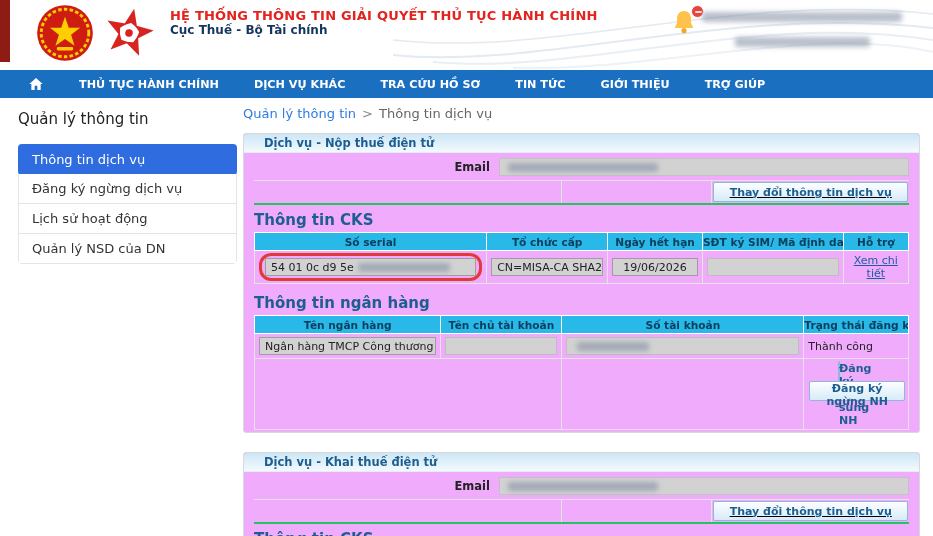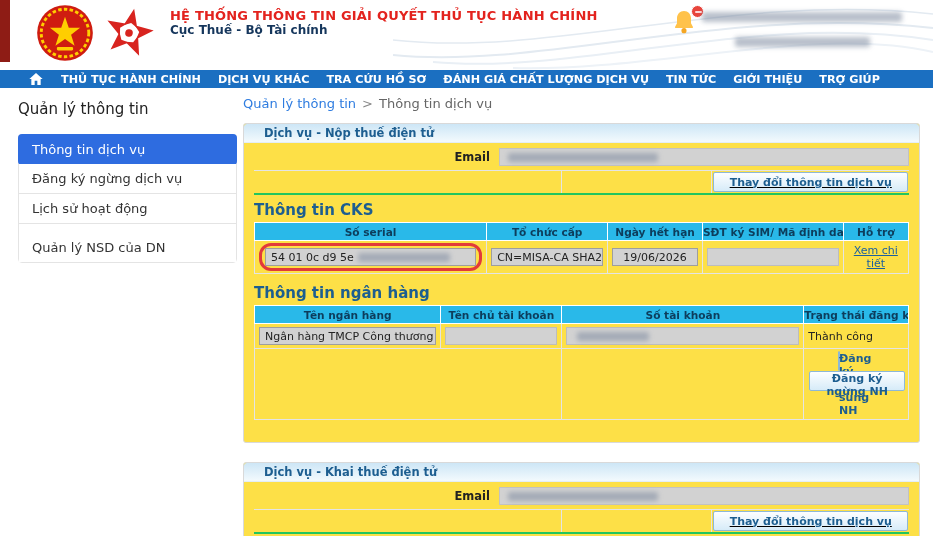--- a/index.html
+++ b/index.html
@@ -19,43 +19,43 @@
   .bell-badge { position:absolute; right:-4px; top:-3px; width:13px; height:13px; border-radius:50%;
                 background:#e8453c; border:1px solid #fff; }
   .bell-badge .dot { position:absolute; left:3px; top:5px; width:7px; height:2px; background:#ffd9d7;
                      border-radius:1px; filter:blur(.6px); }
   .company-lines { position:absolute; left:702px; top:12px; width:210px; }
   .smudge { background:#7e8ba0; opacity:.55; filter:blur(2.5px); border-radius:2px; }
   .co-l1 { width:200px; height:10px; margin-bottom:15px; }
   .co-l2 { width:135px; height:10px; margin-left:33px; }
 
   
-  .nav { display:flex; align-items:center; width:933px; height:18px; background:#1b6fc1;
-         padding-left:28px; gap:17px; }
+  .nav { display:flex; align-items:center; width:933px; height:28px; background:#1b6fc1;
+         padding-left:28px; gap:35px; }
   .nav a { color:#fff; font-size:11.2px; font-weight:bold; text-decoration:none; white-space:nowrap; }
   .home-ic { width:16px; height:16px; display:block; }
 
   
   .page { position:relative; width:933px; height:437px; }
   .sidebar { position:absolute; left:18px; top:12px; width:219px; }
   .sb-title { font-size:15px; color:#222; font-weight:500; margin-bottom:16px; }
   .sb-list { border:1px solid #e4e4e4; border-radius:4px; }
   .sb-item { font-size:13px; color:#333; padding:7px 13px; border-bottom:1px solid #e4e4e4;
              background:#fff; cursor:pointer; }
-  .sb-item:last-child { border-bottom:none;margin-top:9px; }
+  .sb-item:last-child { border-bottom:none; }
   .sb-item.active { background:#2e6ce0; color:#fff; border-radius:4px; margin:-1px; padding:8px 14px;
                     border-bottom:none; }
 
   .main { position:absolute; left:243px; top:8px; width:677px; }
   .breadcrumb { font-size:13px; color:#666; margin-bottom:12px; }
   .breadcrumb a { color:#2e7ce0; text-decoration:none; }
   .bc-sep { margin:0 6px; color:#888; }
 
-  .panel { border:1px solid #d9d9d9; border-radius:3px; background:#fde047; margin-bottom:19px;
-           padding-bottom:22px; }
+  .panel { border:1px solid #d9d9d9; border-radius:3px; background:#f0abfc; margin-bottom:19px;
+           padding-bottom:2px; }
   .panel-hd { height:19px; background:linear-gradient(180deg,#cde6f6,#f3fafd);
               border-bottom:1px solid #e3eef6; display:flex; align-items:center; padding-left:20px;
               color:#1d5e90; font-size:11.5px; font-weight:bold; border-radius:3px 3px 0 0; }
   .panel-body { padding:0 10px; }
 
   .email-row { display:flex; align-items:center; height:27px; }
   .email-lab { width:245px; text-align:right; padding-right:9px; font-size:11.5px; font-weight:bold; color:#222; }
   .email-box { flex:1; height:18px; background:#d2d2d2; border:1px solid #c2c2c2; position:relative; }
   .email-box .smudge { position:absolute; left:8px; top:4px; width:150px; height:9px; }
 
@@ -140,21 +140,20 @@
 
 <div class="nav">
   <a href="#" aria-label="home">
     <svg class="home-ic" viewBox="0 0 24 24">
         <path d="M12 3 L22 12 L19 12 L19 21 L14 21 L14 14.5 L10 14.5 L10 21 L5 21 L5 12 L2 12 Z" fill="#fff"></path>
       </svg>
   </a>
   <a href="#">THỦ TỤC HÀNH CHÍNH</a>
   <a href="#">DỊCH VỤ KHÁC</a>
   <a href="#">TRA CỨU HỒ SƠ</a>
-  <a href="#">ĐÁNH GIÁ CHẤT LƯỢNG DỊCH VỤ</a>
   <a href="#">TIN TỨC</a>
   <a href="#">GIỚI THIỆU</a>
   <a href="#">TRỢ GIÚP</a>
 </div>
 
 <div class="page">
 
   <div class="sidebar">
     <div class="sb-title">Quản lý thông tin</div>
     <div class="sb-list">

